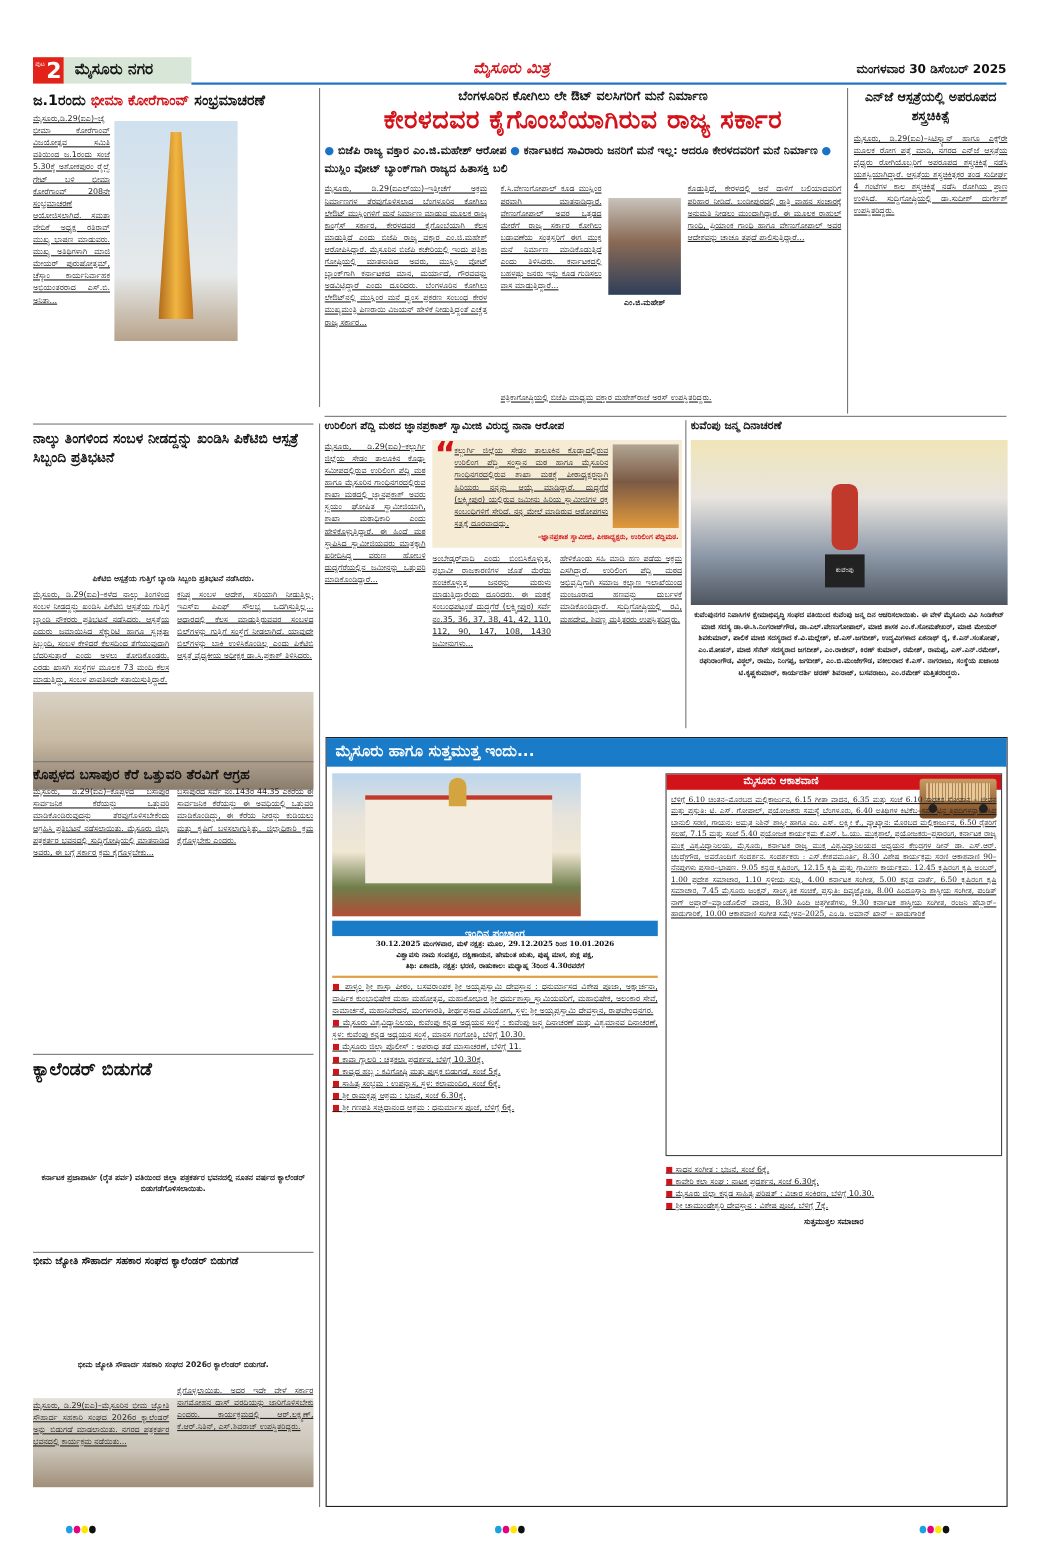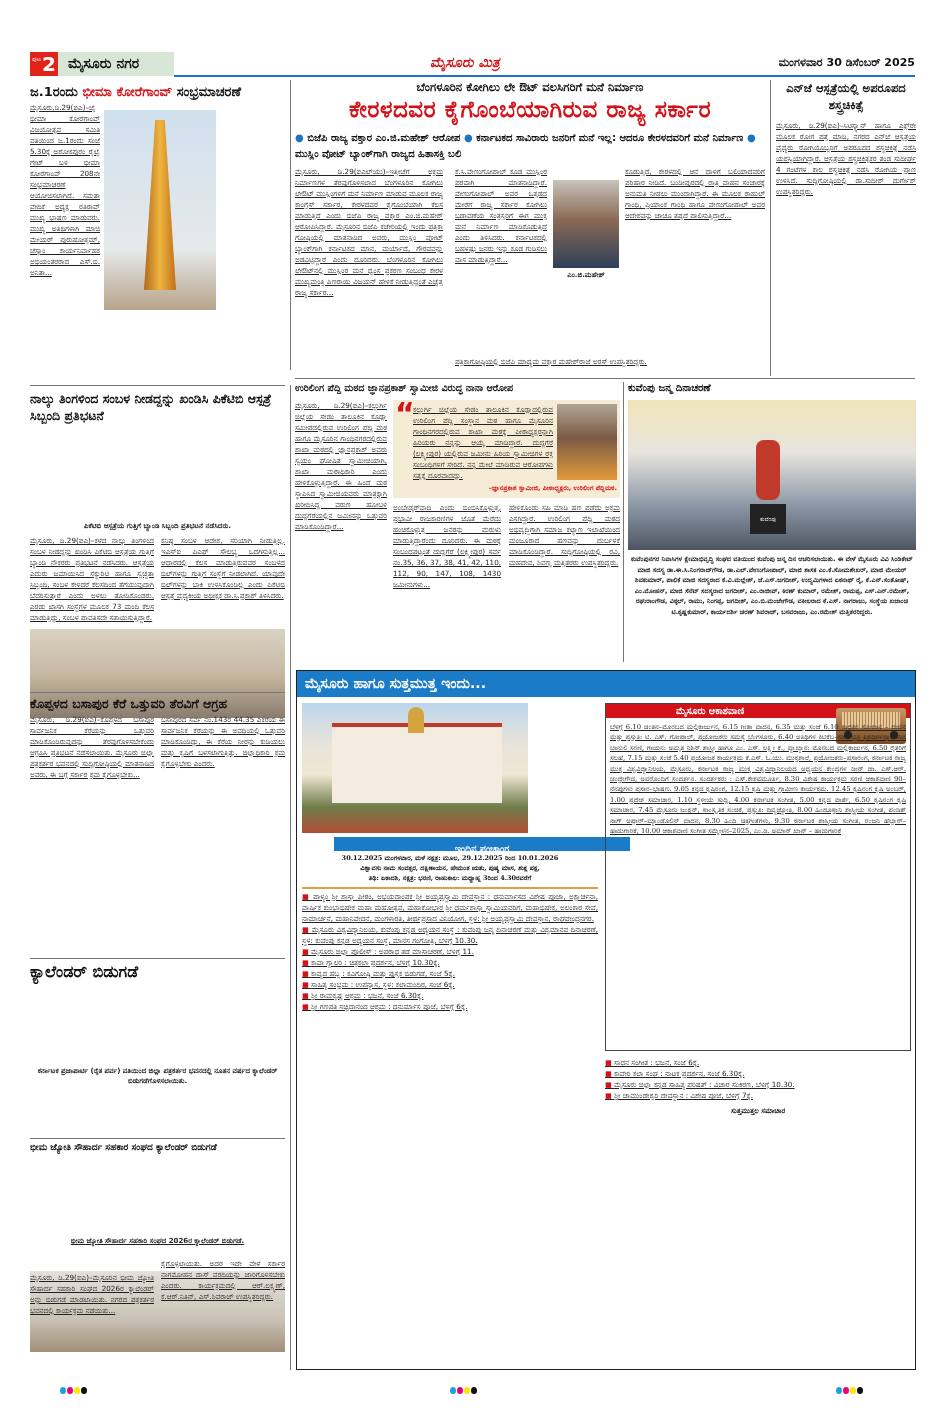--- a/index.html
+++ b/index.html
@@ -55,21 +55,21 @@
   <div class="abs txt" style="left:131px;top:634px;width:124px;height:240px;">ಬಸಾಪುರದ ಸರ್ವೆ ನಂ.143ರ 44.35 ಎಕರೆಯ ಈ ಸಾರ್ವಜನಿಕ ಕೆರೆಯನ್ನು ಈ ಅವಧಿಯಲ್ಲಿ ಒತ್ತುವರಿ ಮಾಡಿಕೊಂಡಿದ್ದು, ಈ ಕೆರೆಯ ನೀರನ್ನು ಕುಡಿಯಲು ಮತ್ತು ಕೃಷಿಗೆ ಬಳಸಲಾಗುತ್ತಿತ್ತು. ಜಿಲ್ಲಾಧಿಕಾರಿ ಕ್ರಮ ಕೈಗೊಳ್ಳಬೇಕು ಎಂದರು.</div>
   <div class="rule-h" style="left:0;top:878px;width:255px;"></div>
 
   <div class="abs" style="left:0;top:882px;font-size:16px;font-weight:bold;">ಕ್ಯಾಲೆಂಡರ್ ಬಿಡುಗಡೆ</div>
   <div class="abs photo" style="left:0;top:902px;width:255px;height:81px;background:linear-gradient(180deg,#e4e0da 0%,#c9c2b5 60%,#a08f7a 100%);"></div>
   <div class="abs caption" style="left:0;top:986px;width:255px;">ಕರ್ನಾಟಕ ಪ್ರಜಾಪಾರ್ಟಿ (ರೈತ ಪರ್ವ) ವತಿಯಿಂದ ಜಿಲ್ಲಾ ಪತ್ರಕರ್ತರ ಭವನದಲ್ಲಿ ನೂತನ ವರ್ಷದ ಕ್ಯಾಲೆಂಡರ್ ಬಿಡುಗಡೆಗೊಳಿಸಲಾಯಿತು.</div>
   <div class="rule-h" style="left:0;top:1058px;width:255px;"></div>
 
   <div class="abs" style="left:0;top:1062px;width:255px;font-size:9px;font-weight:bold;white-space:nowrap;">ಭೀಮ ಜ್ಯೋತಿ ಸೌಹಾರ್ದ ಸಹಕಾರ ಸಂಘದ ಕ್ಯಾಲೆಂಡರ್ ಬಿಡುಗಡೆ</div>
 
-  <div class="abs caption" style="left:0;top:1156px;width:255px;text-decoration:underline;">ಭೀಮ ಜ್ಯೋತಿ ಸೌಹಾರ್ದ ಸಹಕಾರಿ ಸಂಘದ 2026ರ ಕ್ಯಾಲೆಂಡರ್ ಬಿಡುಗಡೆ.</div>
+  <div class="abs caption" style="left:0;top:1156px;width:255px;">ಭೀಮ ಜ್ಯೋತಿ ಸೌಹಾರ್ದ ಸಹಕಾರಿ ಸಂಘದ 2026ರ ಕ್ಯಾಲೆಂಡರ್ ಬಿಡುಗಡೆ.</div>
   <div class="abs txt" style="left:0;top:1178px;width:124px;height:110px;margin-top:14px;">ಮೈಸೂರು, ಡಿ.29(ಐಎ)–ಮೈಸೂರಿನ ಭೀಮ ಜ್ಯೋತಿ ಸೌಹಾರ್ದ ಸಹಕಾರಿ ಸಂಘದ 2026ರ ಕ್ಯಾಲೆಂಡರ್ ಅನ್ನು ಬಿಡುಗಡೆ ಮಾಡಲಾಯಿತು. ನಗರದ ಪತ್ರಕರ್ತರ ಭವನದಲ್ಲಿ ಕಾರ್ಯಕ್ರಮ ನಡೆಯಿತು...</div>
   <div class="abs txt" style="left:131px;top:1178px;width:124px;height:110px;">ಕೈಗೊಳ್ಳಲಾಯಿತು. ಅದರ ಇದೇ ವೇಳೆ ಸರ್ಕಾರ ನಾಗಮೋಹನ ದಾಸ್ ವರದಿಯನ್ನು ಜಾರಿಗೊಳಿಸಬೇಕು ಎಂದರು. ಕಾರ್ಯಕ್ರಮದಲ್ಲಿ ಆರ್.ಲಕ್ಷ್ಮಣ್, ಕೆ.ಆರ್.ನಿತಿನ್, ಎಸ್.ಶಿವರಾಜ್ ಉಪಸ್ಥಿತರಿದ್ದರು.</div>
 </div>
 
 <div class="rule-v" style="left:290px;top:80px;height:290px;"></div>
 <div class="rule-v" style="left:290px;top:385px;height:985px;"></div>
 
 <div class="abs" style="left:295px;top:80px;width:470px;height:296px;">
   <div class="abs" style="left:0;top:0;width:470px;text-align:center;font-size:11.5px;font-weight:bold;">ಬೆಂಗಳೂರಿನ ಕೋಗಿಲು ಲೇ ಔಟ್ ವಲಸಿಗರಿಗೆ ಮನೆ ನಿರ್ಮಾಣ</div>
   <div class="abs red" style="left:0;top:16px;width:470px;text-align:center;font-size:23px;font-weight:bold;letter-spacing:0.5px;white-space:nowrap;">ಕೇರಳದವರ ಕೈಗೊಂಬೆಯಾಗಿರುವ ರಾಜ್ಯ ಸರ್ಕಾರ</div>
@@ -120,32 +120,32 @@
 <div class="abs" style="left:296px;top:670px;width:620px;height:700px;border:1px solid #222;">
   <div style="position:absolute;left:0;top:0;width:618px;height:26px;background:#1a7bc8;">
     <span style="position:absolute;left:8px;top:4px;color:#fff;font-size:14px;font-weight:bold;">ಮೈಸೂರು ಹಾಗೂ ಸುತ್ತಮುತ್ತ ಇಂದು...</span>
   </div>
 
   <div class="abs photo" style="left:5px;top:32px;width:226px;height:130px;background:linear-gradient(180deg,#bcd6ec 0%,#e7e3db 30%,#f0e7d4 55%,#6f7d4a 80%,#b14d36 100%);">
     <div style="position:absolute;left:30px;top:20px;width:170px;height:80px;background:#f4ecde;border-top:4px solid #c0392b;"></div>
     <div style="position:absolute;left:106px;top:4px;width:16px;height:26px;background:#d4a440;border-radius:8px 8px 0 0;"></div>
   </div>
 
-  <div class="abs" style="left:5px;top:166px;width:296px;height:14px;background:#1a7bc8;text-align:center;margin-left:32px;">
+  <div class="abs" style="left:5px;top:166px;width:296px;height:14px;background:#1a7bc8;text-align:center;">
     <span style="color:#fff;font-size:9.5px;font-weight:bold;line-height:14px;">ಇಂದಿನ ಪಂಚಾಂಗ</span>
   </div>
   <div class="abs serif" style="left:5px;top:182px;width:296px;text-align:center;font-size:6.5px;line-height:10px;font-weight:bold;">
     <div>30.12.2025 ಮಂಗಳವಾರ, ಮಳೆ ನಕ್ಷತ್ರ: ಮೂಲ, 29.12.2025 ರಿಂದ 10.01.2026</div>
     <div>ವಿಶ್ವಾವಸು ನಾಮ ಸಂವತ್ಸರ, ದಕ್ಷಿಣಾಯನ, ಹೇಮಂತ ಋತು, ಪುಷ್ಯ ಮಾಸ, ಶುಕ್ಲ ಪಕ್ಷ,</div>
     <div>ತಿಥಿ: ಏಕಾದಶಿ, ನಕ್ಷತ್ರ: ಭರಣಿ, ರಾಹುಕಾಲ: ಮಧ್ಯಾಹ್ನ 3ರಿಂದ 4.30ರವರೆಗೆ</div>
   </div>
   <div class="abs" style="left:5px;top:216px;width:296px;height:2px;background:#e0a040;"></div>
 
   <div class="abs" style="left:5px;top:220px;width:296px;height:470px;overflow:hidden;">
-    <div class="txt"><span class="red">■ </span><span>ಪಾಳ್ಯಂ ಶ್ರೀ ಶಾಸ್ತಾ ಪೀಠಂ, ಅಭಯದಾಂಪಕ ಶ್ರೀ ಅಯ್ಯಪ್ಪಸ್ವಾಮಿ ದೇವಸ್ಥಾನ : ಧನುರ್ಮಾಸದ ವಿಶೇಷ ಪೂಜಾ, ಅಕ್ಷಾರ್ಚನಾ, ವಾರ್ಷಿಕ ಕುಂಭಾಭಿಷೇಕ ಮಹಾ ಮಹೋತ್ಸವ, ಮಹಾಕೋಭಾರ ಶ್ರೀ ಧರ್ಮಶಾಸ್ತಾ ಸ್ವಾಮಿಯವರಿಗೆ, ಮಹಾಭಿಷೇಕ, ಅಲಂಕಾರ ಸೇವೆ, ನಾಮಾರ್ಚನೆ, ಮಹಾನಿವೇದನೆ, ಮಂಗಳಾರತಿ, ತೀರ್ಥಪ್ರಸಾದ ವಿನಿಯೋಗ, ಸ್ಥಳ: ಶ್ರೀ ಅಯ್ಯಪ್ಪಸ್ವಾಮಿ ದೇವಸ್ಥಾನ, ರಾಘವೇಂದ್ರನಗರ.</span></div>
+    <div class="txt"><span class="red">■ </span><span>ಪಾಳ್ಯಂ ಶ್ರೀ ಶಾಸ್ತಾ ಪೀಠಂ, ಬಸವರಾಂಪಕ ಶ್ರೀ ಅಯ್ಯಪ್ಪಸ್ವಾಮಿ ದೇವಸ್ಥಾನ : ಧನುರ್ಮಾಸದ ವಿಶೇಷ ಪೂಜಾ, ಅಕ್ಷಾರ್ಚನಾ, ವಾರ್ಷಿಕ ಕುಂಭಾಭಿಷೇಕ ಮಹಾ ಮಹೋತ್ಸವ, ಮಹಾಕೋಭಾರ ಶ್ರೀ ಧರ್ಮಶಾಸ್ತಾ ಸ್ವಾಮಿಯವರಿಗೆ, ಮಹಾಭಿಷೇಕ, ಅಲಂಕಾರ ಸೇವೆ, ನಾಮಾರ್ಚನೆ, ಮಹಾನಿವೇದನೆ, ಮಂಗಳಾರತಿ, ತೀರ್ಥಪ್ರಸಾದ ವಿನಿಯೋಗ, ಸ್ಥಳ: ಶ್ರೀ ಅಯ್ಯಪ್ಪಸ್ವಾಮಿ ದೇವಸ್ಥಾನ, ರಾಘವೇಂದ್ರನಗರ.</span></div>
     <div class="txt"><span class="red">■ </span><span>ಮೈಸೂರು ವಿಶ್ವವಿದ್ಯಾನಿಲಯ, ಕುವೆಂಪು ಕನ್ನಡ ಅಧ್ಯಯನ ಸಂಸ್ಥೆ : ಕುವೆಂಪು ಜನ್ಮ ದಿನಾಚರಣೆ ಮತ್ತು ವಿಶ್ವಮಾನವ ದಿನಾಚರಣೆ, ಸ್ಥಳ: ಕುವೆಂಪು ಕನ್ನಡ ಅಧ್ಯಯನ ಸಂಸ್ಥೆ, ಮಾನಸ ಗಂಗೋತ್ರಿ, ಬೆಳಿಗ್ಗೆ 10.30.</span></div>
     <div class="txt"><span class="red">■ </span><span>ಮೈಸೂರು ಜಿಲ್ಲಾ ಪೊಲೀಸ್ : ಅಪರಾಧ ತಡೆ ಮಾಸಾಚರಣೆ, ಬೆಳಿಗ್ಗೆ 11.</span></div>
     <div class="txt"><span class="red">■ </span><span>ಕಾವಾ ಗ್ಯಾಲರಿ : ಚಿತ್ರಕಲಾ ಪ್ರದರ್ಶನ, ಬೆಳಿಗ್ಗೆ 10.30ಕ್ಕೆ.</span></div>
     <div class="txt"><span class="red">■ </span><span>ಕಾವ್ಯದ ಹಬ್ಬ : ಕವಿಗೋಷ್ಠಿ ಮತ್ತು ಪುಸ್ತಕ ಬಿಡುಗಡೆ, ಸಂಜೆ 5ಕ್ಕೆ.</span></div>
     <div class="txt"><span class="red">■ </span><span>ಸಾಹಿತ್ಯ ಸಂಭ್ರಮ : ಉಪನ್ಯಾಸ, ಸ್ಥಳ: ಕಲಾಮಂದಿರ, ಸಂಜೆ 6ಕ್ಕೆ.</span></div>
     <div class="txt"><span class="red">■ </span><span>ಶ್ರೀ ರಾಮಕೃಷ್ಣ ಆಶ್ರಮ : ಭಜನೆ, ಸಂಜೆ 6.30ಕ್ಕೆ.</span></div>
     <div class="txt"><span class="red">■ </span><span>ಶ್ರೀ ಗಣಪತಿ ಸಚ್ಚಿದಾನಂದ ಆಶ್ರಮ : ಧನುರ್ಮಾಸ ಪೂಜೆ, ಬೆಳಿಗ್ಗೆ 6ಕ್ಕೆ.</span></div>
   </div>
 
   <div class="abs" style="left:308px;top:32px;width:306px;height:348px;border:1px solid #444;">

